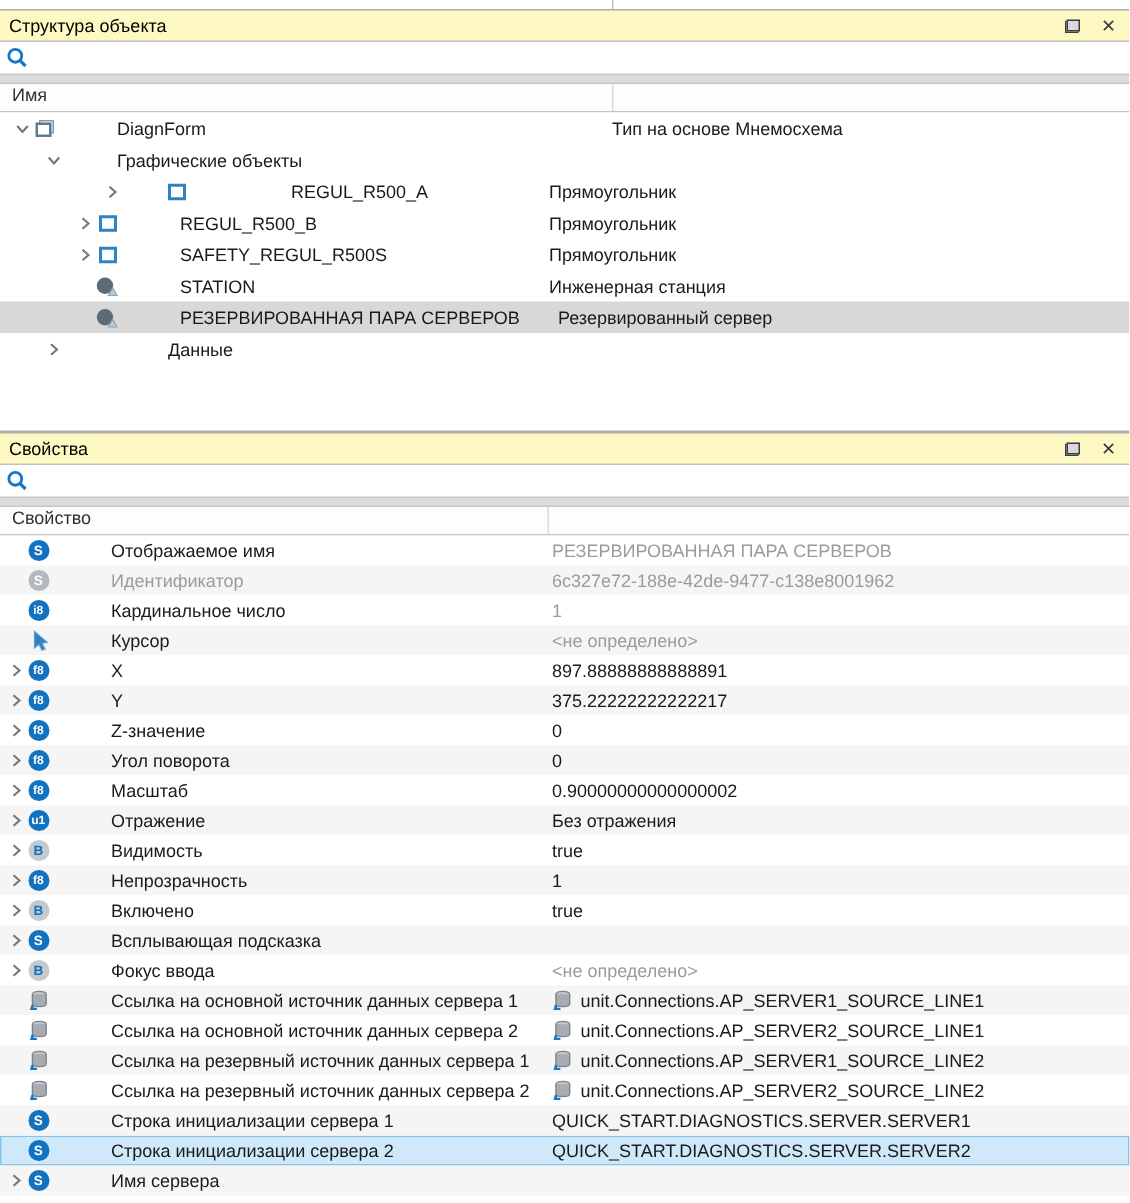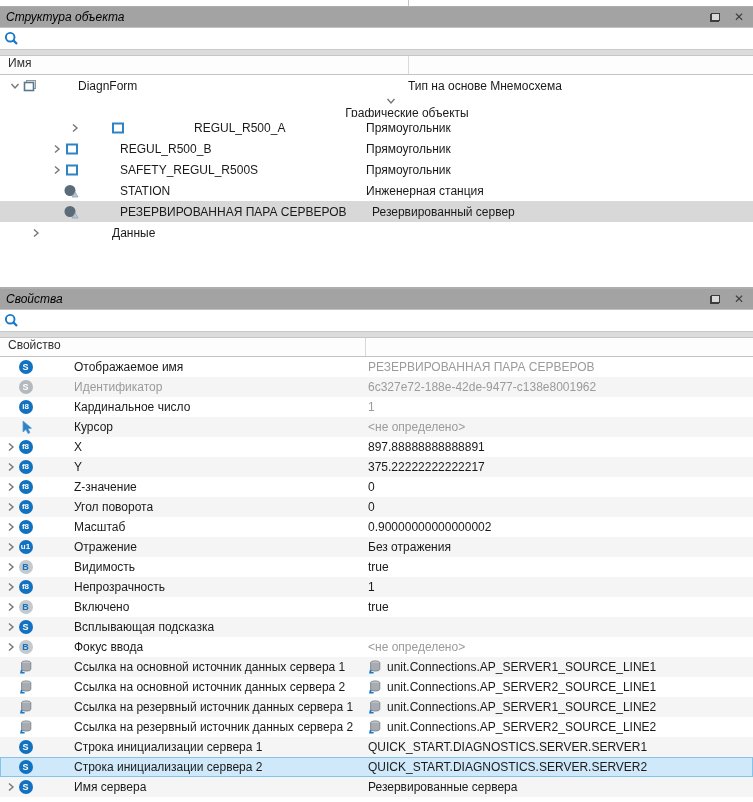--- a/index.html
+++ b/index.html
@@ -6,22 +6,22 @@
   body{
     width:753px;height:802px;position:relative;background:#fff;
     font-family:"Liberation Sans","DejaVu Sans",sans-serif;font-size:12px;color:#1a1a1a;
     overflow:hidden;
   }
   .top-strip{height:6px;background:#fff;position:relative;}
   .top-strip .vdiv{position:absolute;left:408px;top:0;width:1px;height:6px;background:#c4c4c4;}
 
   .panel{position:relative;}
   .titlebar{
-    height:20px;background:#a3a3a3;border-top:1px solid #aeaeae;border-bottom:1px solid #c2c2c2;
-    display:flex;align-items:center;padding:0 6px;font-style:italic;
+    height:20px;background:#fef9c3;border-top:1px solid #aeaeae;border-bottom:1px solid #c2c2c2;
+    display:flex;align-items:center;padding:0 6px;
   }
   .titlebar .ttl{flex:1;font-size:12px;color:#000;}
   .winbtn{width:16px;height:14px;display:flex;align-items:center;justify-content:center;margin-left:8px;cursor:default;}
   .float-glyph{position:relative;width:10px;height:9px;}
   .float-glyph .b{position:absolute;left:0;bottom:0;width:7px;height:6px;border:1px solid #3c3c3c;background:#d9d9d9;}
   .float-glyph .f{position:absolute;right:0;top:0;width:7px;height:6px;border:1px solid #3c3c3c;background:#d9d9d9;}
   .close-glyph{font-size:12px;color:#3c3c3c;line-height:1;font-weight:bold;}
 
   .searchbar{height:21px;background:#fff;border-bottom:1px solid #c9c9c9;display:flex;align-items:center;padding-left:4px;}
   .sepband{height:5px;background:#dcdcdc;border-bottom:1px solid #c6c6c6;}
@@ -100,21 +100,21 @@
     <span class="nicon">
       <svg width="14" height="14" viewBox="0 0 14 14">
             <rect x="3.5" y="1.5" width="9" height="8" fill="#eceff1" stroke="#90979d"></rect>
             <rect x="1.5" y="3.5" width="9" height="8" fill="#fff" stroke="#56798f" stroke-width="1.6"></rect>
           </svg>
 
     </span>
     <span class="label">DiagnForm</span>
     <span class="tdesc" style="left: 408px;">Тип на основе Мнемосхема</span>
   </div>
-      <div class="trow" style="padding-left: 25px; flex-direction: column;">
+      <div class="trow" style="padding-left: 25px;">
     <span class="chev">
 
       <svg width="10" height="10" viewBox="0 0 10 10">
             <path d="M1.5 3 L5 7 L8.5 3"></path>
           </svg>
     </span>
 
     <span class="label">Графические объекты</span>
     <span class="tdesc" style="left: 387px;"></span>
   </div>
@@ -615,20 +615,16 @@
     <span class="chev">
       <svg width="10" height="10" viewBox="0 0 10 10">
             <path d="M3 1.5 L7 5 L3 8.5"></path>
           </svg>
     </span>
     <span class="picon">
       <span class="badge">S</span>
 
     </span>
     <span class="label">Имя сервера</span>
-    <span class="pval">
-
-      <span>Резервированные сервера</span>
-    </span>
   </div>
     </div>
   <div class="filler" style="height:6px"></div>
 </section>
 
 </body></html>

